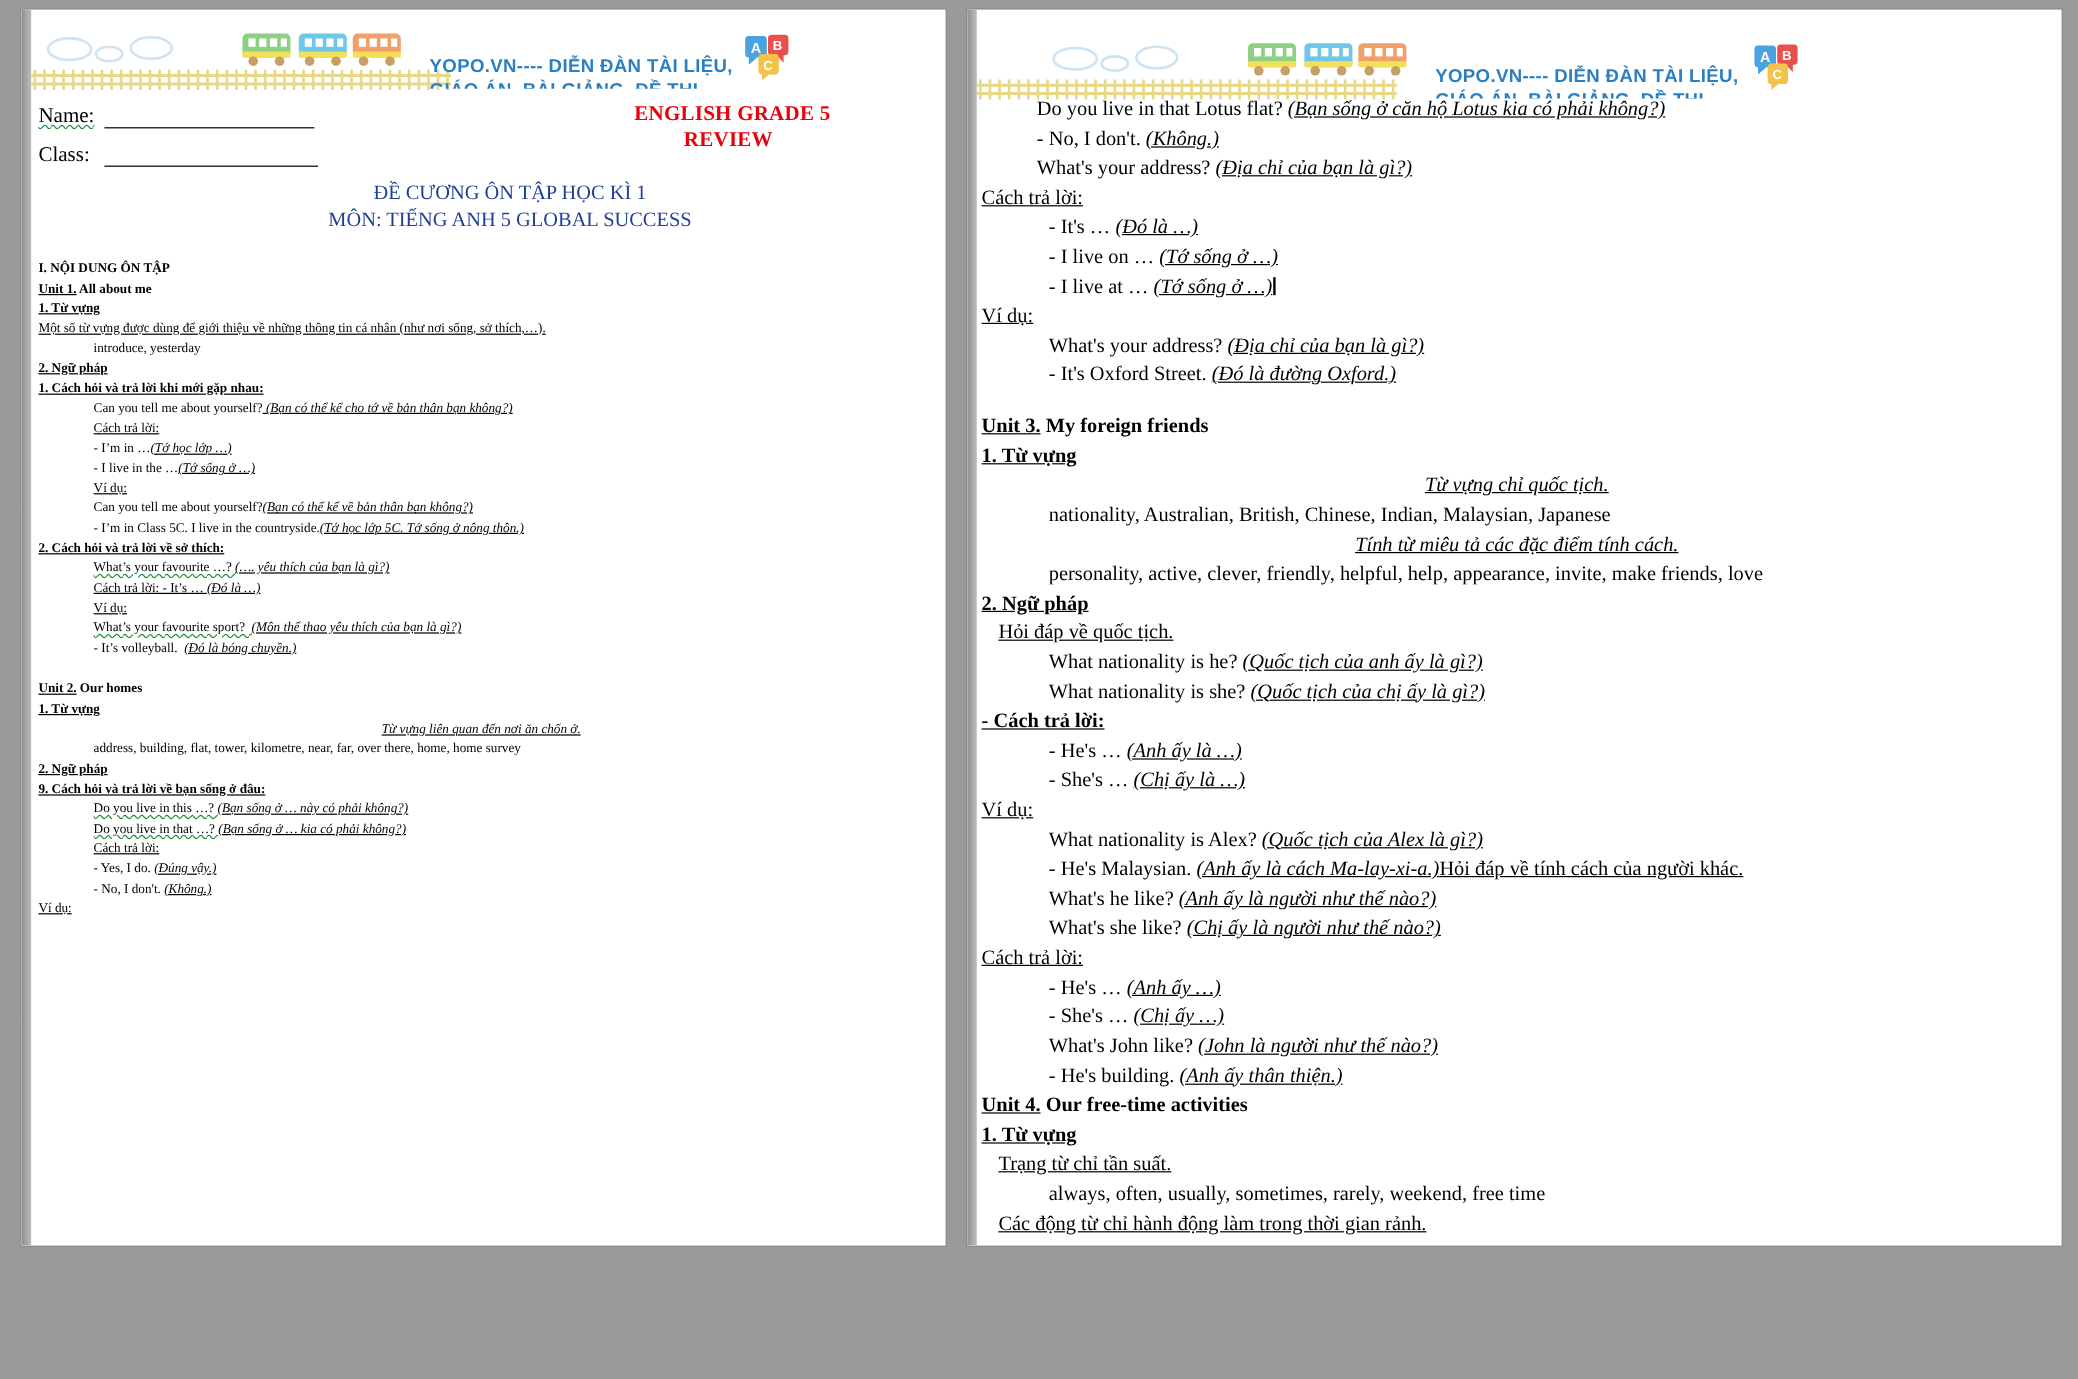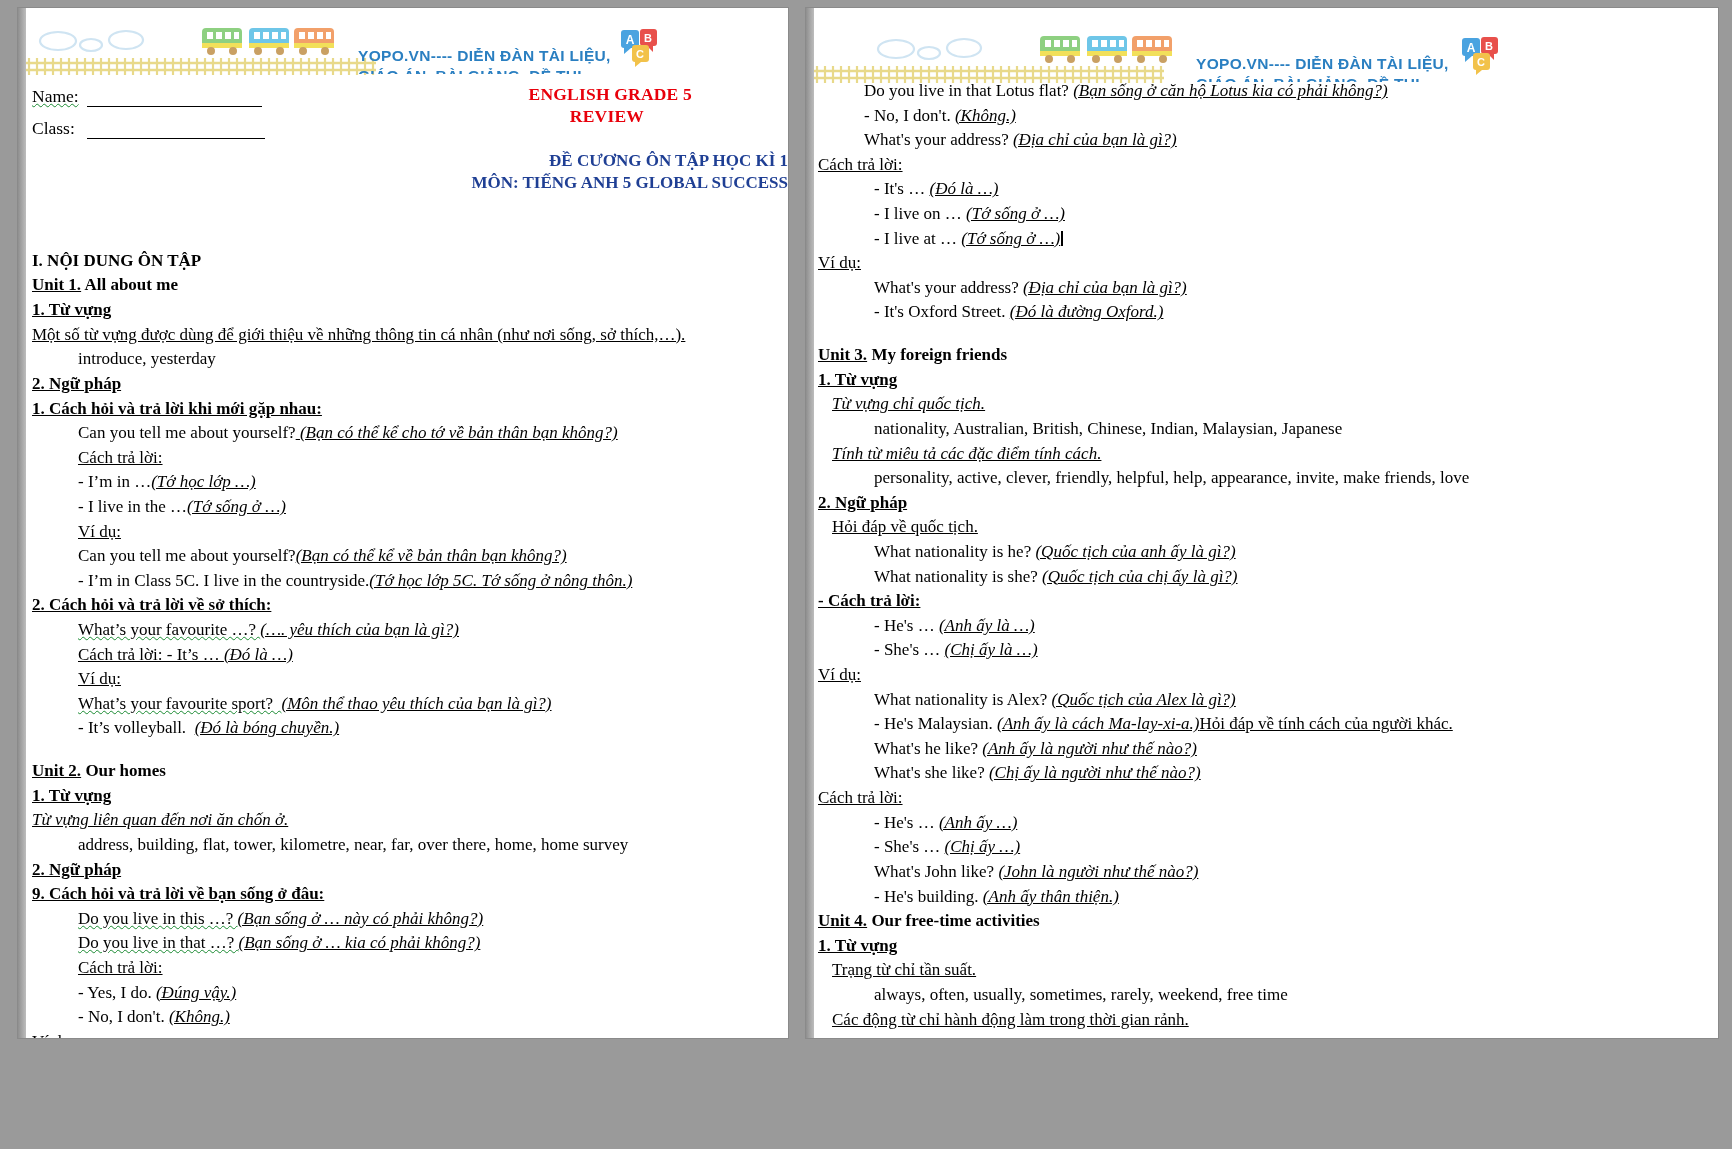--- a/index.html
+++ b/index.html
@@ -97,47 +97,46 @@
     color: #e8000b;
     font-weight: bold;
     font-size: 17.5px;
     font-family: "Liberation Serif", serif;
     letter-spacing: .2px;
   }
   .red-1 { right: 96px; top: 2px; }
   .red-2 { right: 144px; top: 24px; }
 
   .blue-title {
-    text-align: right;
+    text-align: center;
     color: #1f3f94;
-    font-weight: bold;
+    font-weight: normal;
     font-size: 17px;
     line-height: 1.32;
     margin: 4px 0 0 0;
     padding-left: 44px;
   }
 
   
   .body {
     padding: 0 18px 0 14px;
-    font-size: 17px;
+    font-size: 11px;
     color: #000;
     line-height: 1.33;
-    margin-top: 33px;
   }
   .body-right {
     padding: 0 22px 0 12px;
     font-size: 17px;
     color: #000;
     line-height: 1.33;
   }
   p { margin: 0; padding: 0; white-space: pre-wrap; }
   .ln { margin: 0 0 2px 0; }
   .b { font-weight: bold; }
-  .i { font-style: italic; }
+  .i { font-style: italic; text-align: center; }
   .ind1 { padding-left: 46px; }
   .ind3 { padding-left: 56px; }
   .indhalf { padding-left: 14px; }
   .gap { height: 18px; }
   .just { text-align: justify; }
 
   
   .sq-red {
     text-decoration: underline;
     text-decoration-style: wavy;

